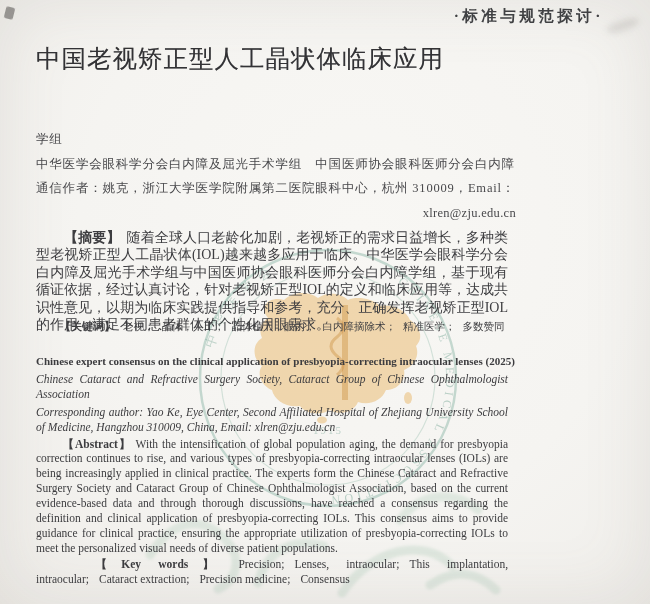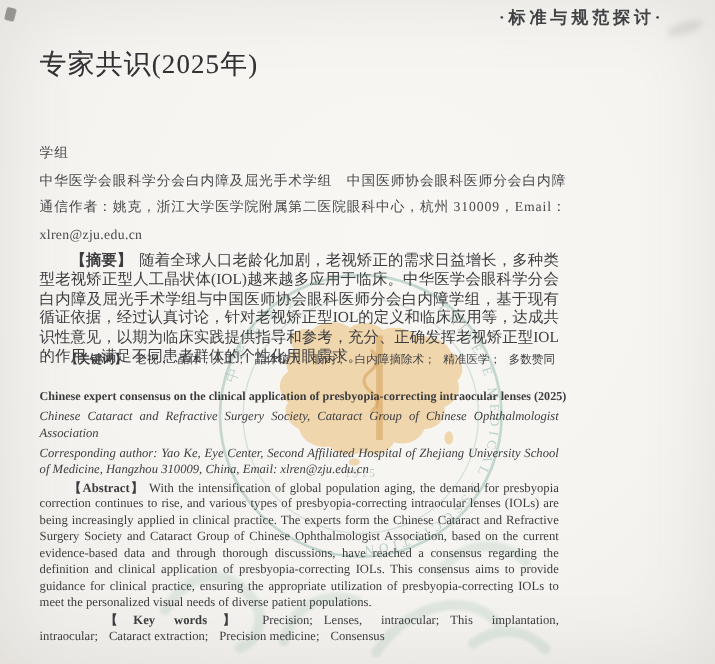--- a/index.html
+++ b/index.html
@@ -19,21 +19,21 @@
 
   .section-label{position:absolute;top:6px;right:46px;font-size:15.5px;letter-spacing:3.5px;
     font-weight:600;color:#3f4043;}
 
   .title{position:absolute;top:42px;left:36px;font-size:24.5px;line-height:33px;
     letter-spacing:1px;font-weight:500;color:#333336;text-shadow:0 0 .5px rgba(51,51,54,.4);}
 
   .byline{position:absolute;top:127px;left:36px;width:480px;font-size:12.5px;
     line-height:24.5px;letter-spacing:.8px;color:#48484b;}
   .byline .bl-line{white-space:nowrap;}
-  .byline .latin{letter-spacing:.3px;}
+  .byline .latin{letter-spacing:.3px;text-align:right;}
 
   .abstract-cn{position:absolute;top:229px;left:36px;width:472px;font-size:14px;
     line-height:17.4px;text-align:justify;color:#3d3d40;}
   .abstract-cn p{margin:0;text-indent:2em;}
   .abstract-cn .label{font-weight:700;margin-right:6px;}
 
   .keywords-cn{position:absolute;top:319px;left:36px;padding-left:24px;font-size:10.5px;
     white-space:nowrap;color:#3d3d40;}
   .keywords-cn .label{font-weight:700;font-size:11px;margin-right:8px;}
   .keywords-cn .term{margin-right:7px;}
@@ -92,21 +92,21 @@
       <path d="M430,585 C455,568 478,572 496,590"></path>
     </g>
   </svg>
 
   <div class="smudge-tl"></div>
   <div class="smudge-tr"></div>
 
   <div class="section-label">·标准与规范探讨·</div>
 
   <div class="title">
-    <div>专家共识(2025年)</div>
+    <div>中国老视矫正型人工晶状体临床应用</div>
   </div>
 
   <div class="byline">
     <div class="bl-line">学组</div>
     <div class="bl-line">中华医学会眼科学分会白内障及屈光手术学组　中国医师协会眼科医师分会白内障</div>
     <div class="bl-line">通信作者：姚克，浙江大学医学院附属第二医院眼科中心，杭州 310009，Email：</div>
     <div class="bl-line latin">xlren@zju.edu.cn</div>
   </div>
 
   <div class="abstract-cn">

